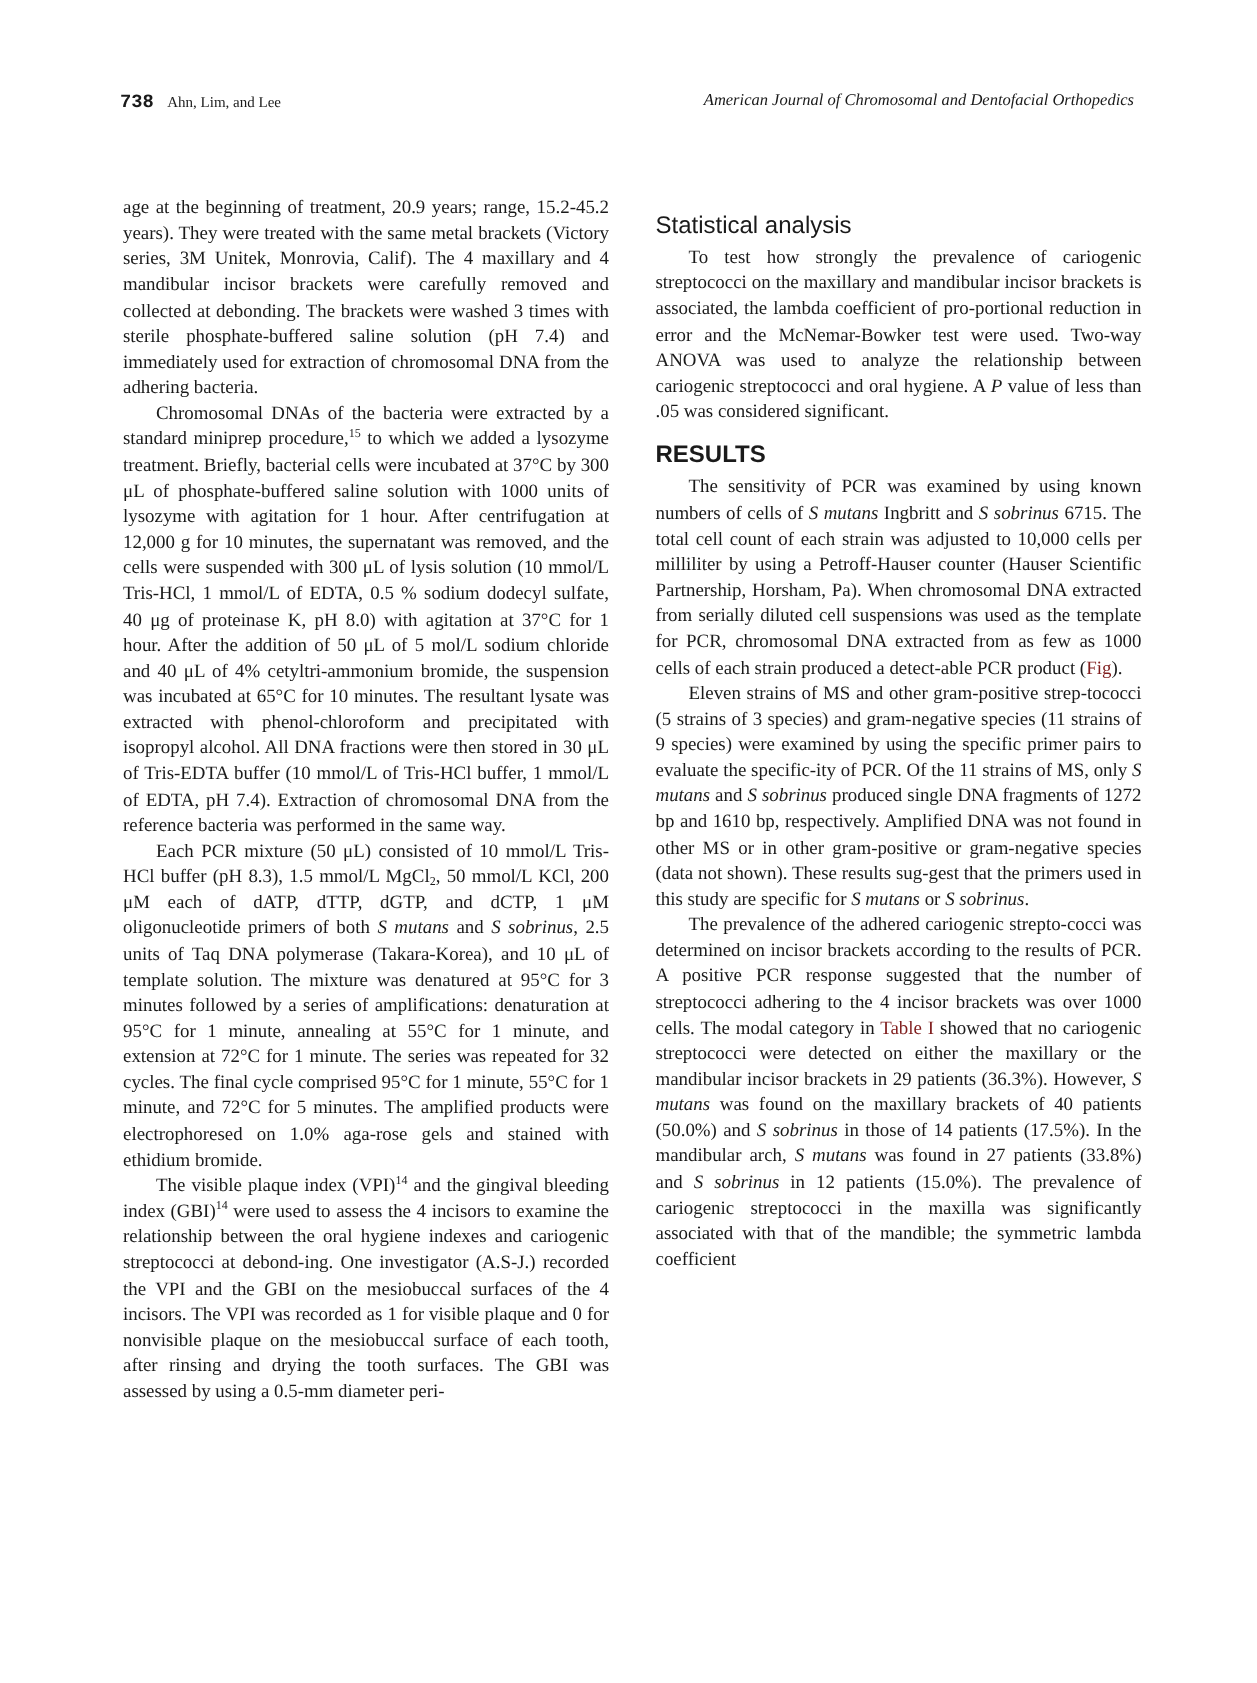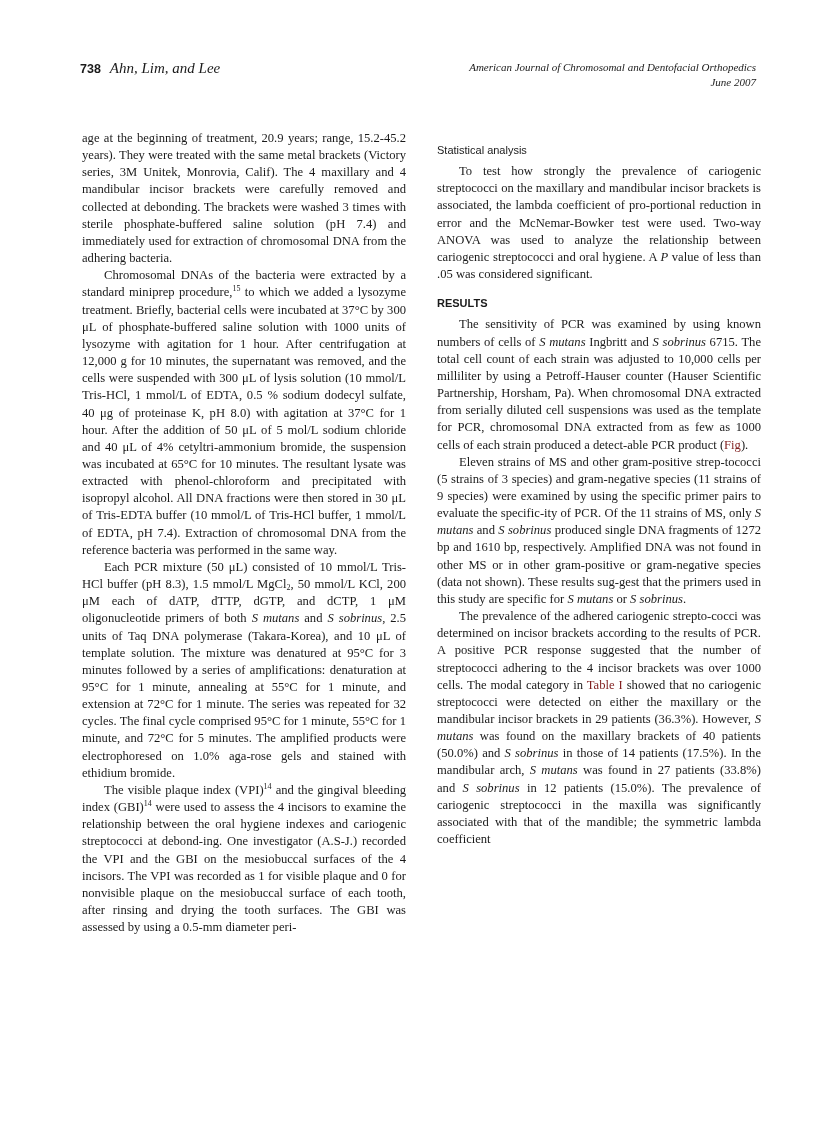--- a/index.html
+++ b/index.html
@@ -1,47 +1,46 @@
 <!DOCTYPE html>
 <html><head>
 <meta charset="utf-8">
 <style>
   html, body { margin: 0; padding: 0; background: #ffffff; }
   body { width: 838px; height: 1122px; position: relative; overflow: hidden; color: #1a1a1a; }
   .page { position: absolute; left: 0; top: 0; width: 838px; height: 1122px; }
   .running-head { position: absolute; top: 60px; left: 80px; width: 676px; height: 40px; }
   .rh-left { position: absolute; left: 0; top: 0; font-size: 12px; }
-  .rh-pagenum { font-family: Liberation Sans, sans-serif; font-weight: bold; font-size: 12.5px; margin-right: 6px; }
-  .rh-authors { font-family: "Liberation Serif", serif; font-style: italic; font-size: 15px; }
+  .rh-pagenum { font-family: Liberation Mono, monospace; font-weight: bold; font-size: 12.5px; margin-right: 6px; }
+  .rh-authors { font-family: "Liberation Serif", serif; font-size: 10px; }
   .rh-right { position: absolute; right: 0; top: 0; text-align: right; font-family: "Liberation Serif", serif; font-style: italic; font-size: 11px; line-height: 15px; }
   .col { position: absolute; top: 130px; width: 324px; font-family: "Liberation Serif", serif; font-size: 12.6px; line-height: 17.15px; text-align: justify; }
   .col-left { left: 82px; }
   .col-right { left: 437px; }
   .col p { margin: 0; }
   .col p.indent { text-indent: 22px; }
-  .heading { font-family: "Liberation Sans", sans-serif; font-size: 11px; margin: 12px 0 4px 0; text-align: left; }
+  .heading { font-family: "Liberation Sans", sans-serif; font-size: 16px; margin: 12px 0 4px 0; text-align: left; }
   .heading.bold { font-weight: bold; }
   sup { font-size: 8px; line-height: 0; vertical-align: 5px; }
   sub { font-size: 8px; line-height: 0; vertical-align: -2px; }
   .link { color: #7f1d1d; }
   i { font-style: italic; }
 </style>
 </head>
 <body>
 
 <div class="page">
 
   <div class="running-head">
     <div class="rh-left">
       <span class="rh-pagenum">738</span>
       <span class="rh-authors">Ahn, Lim, and Lee</span>
     </div>
     <div class="rh-right">
       <div>American Journal of Chromosomal and Dentofacial Orthopedics</div>
-      <div>June 2007</div>
     </div>
   </div>
 
   <div class="col col-left">
     <p>age at the beginning of treatment, 20.9 years; range, 15.2-45.2 years). They were treated with the same metal brackets (Victory series, 3M Unitek, Monrovia, Calif). The 4 maxillary and 4 mandibular incisor brackets were carefully removed and collected at debonding. The brackets were washed 3 times with sterile phosphate-buffered saline solution (pH 7.4) and immediately used for extraction of chromosomal DNA from the adhering bacteria.</p>
 
     <p class="indent"><span>Chromosomal DNAs of the bacteria were extracted by a standard miniprep procedure,</span><sup>15</sup><span> to which we added a lysozyme treatment. Briefly, bacterial cells were incubated at 37°C by 300 μL of phosphate-buffered saline solution with 1000 units of lysozyme with agitation for 1 hour. After centrifugation at 12,000 g for 10 minutes, the supernatant was removed, and the cells were suspended with 300 μL of lysis solution (10 mmol/L Tris-HCl, 1 mmol/L of EDTA, 0.5 % sodium dodecyl sulfate, 40 μg of proteinase K, pH 8.0) with agitation at 37°C for 1 hour. After the addition of 50 μL of 5 mol/L sodium chloride and 40 μL of 4% cetyltri-ammonium bromide, the suspension was incubated at 65°C for 10 minutes. The resultant lysate was extracted with phenol-chloroform and precipitated with isopropyl alcohol. All DNA fractions were then stored in 30 μL of Tris-EDTA buffer (10 mmol/L of Tris-HCl buffer, 1 mmol/L of EDTA, pH 7.4). Extraction of chromosomal DNA from the reference bacteria was performed in the same way.</span></p>
 
     <p class="indent"><span>Each PCR mixture (50 μL) consisted of 10 mmol/L Tris-HCl buffer (pH 8.3), 1.5 mmol/L MgCl</span><sub>2</sub><span>, 50 mmol/L KCl, 200 μM each of dATP, dTTP, dGTP, and dCTP, 1 μM oligonucleotide primers of both </span><i>S mutans</i><span> and </span><i>S sobrinus</i><span>, 2.5 units of Taq DNA polymerase (Takara-Korea), and 10 μL of template solution. The mixture was denatured at 95°C for 3 minutes followed by a series of amplifications: denaturation at 95°C for 1 minute, annealing at 55°C for 1 minute, and extension at 72°C for 1 minute. The series was repeated for 32 cycles. The final cycle comprised 95°C for 1 minute, 55°C for 1 minute, and 72°C for 5 minutes. The amplified products were electrophoresed on 1.0% aga-rose gels and stained with ethidium bromide.</span></p>
 

